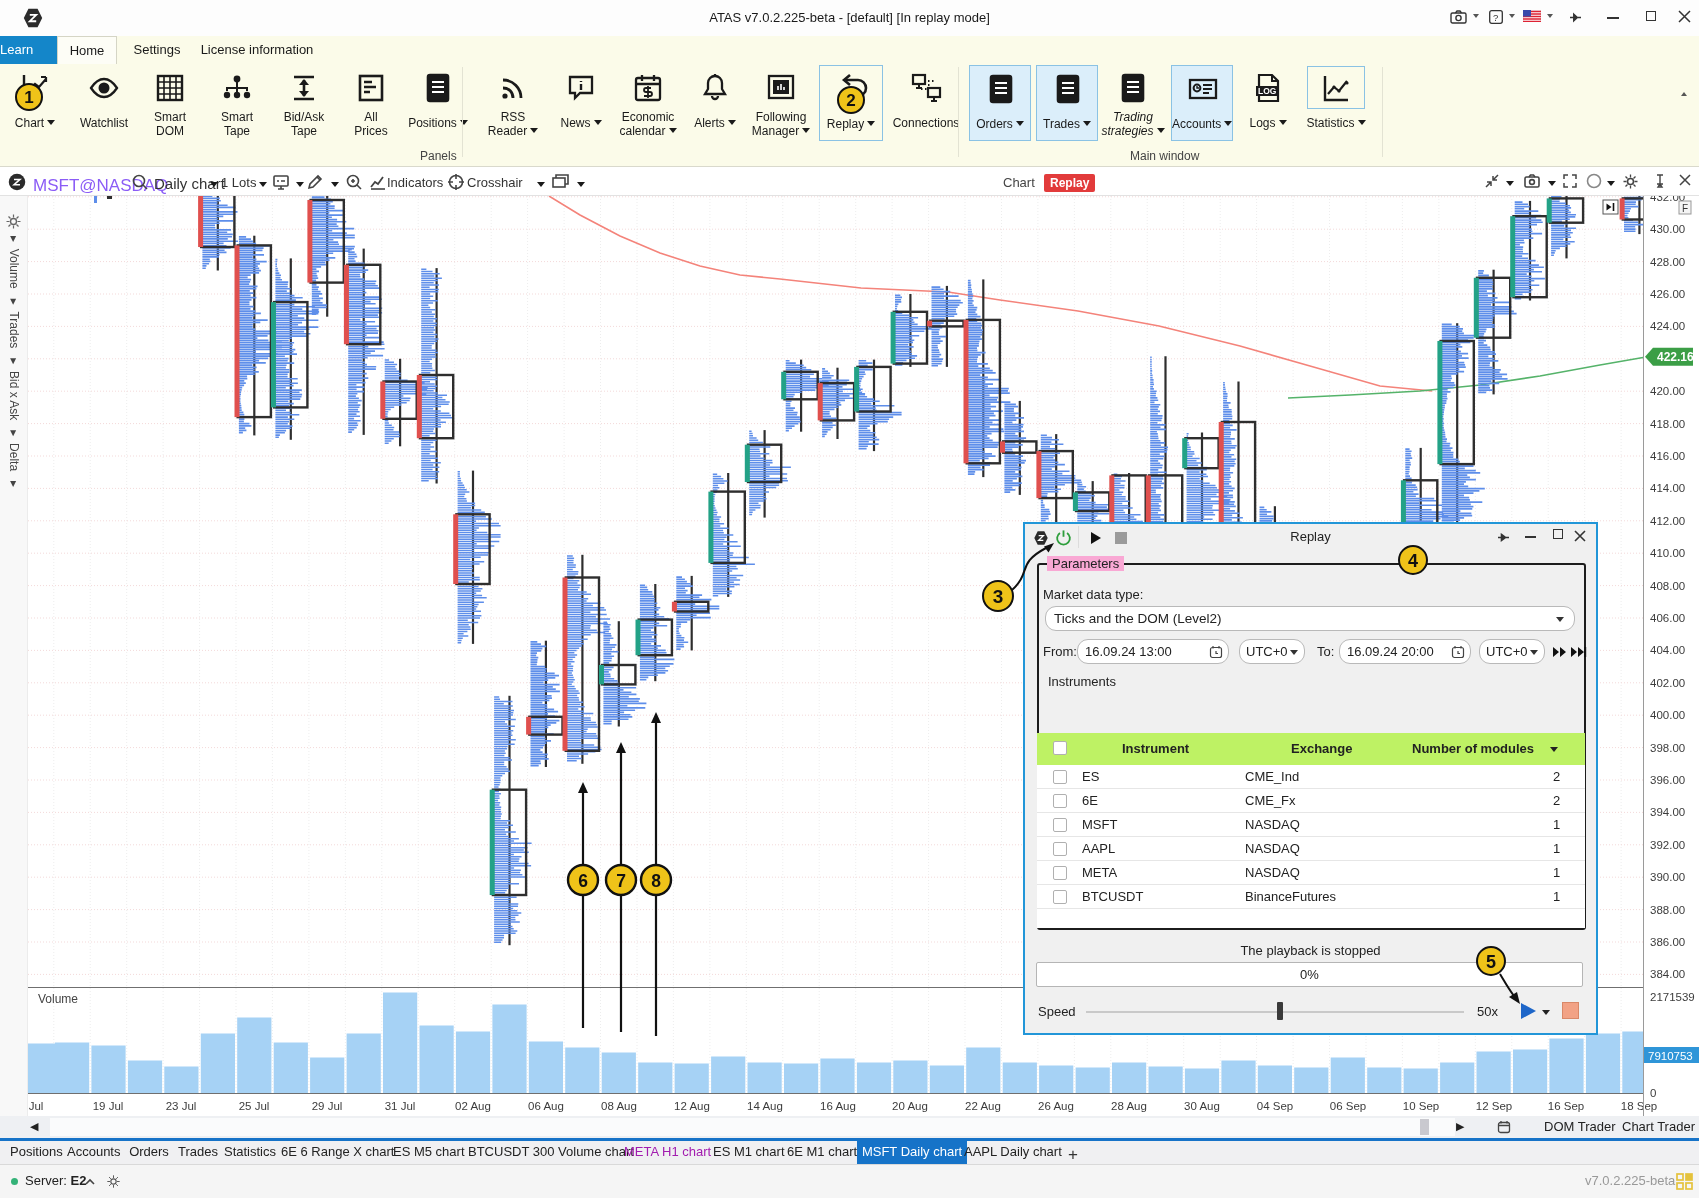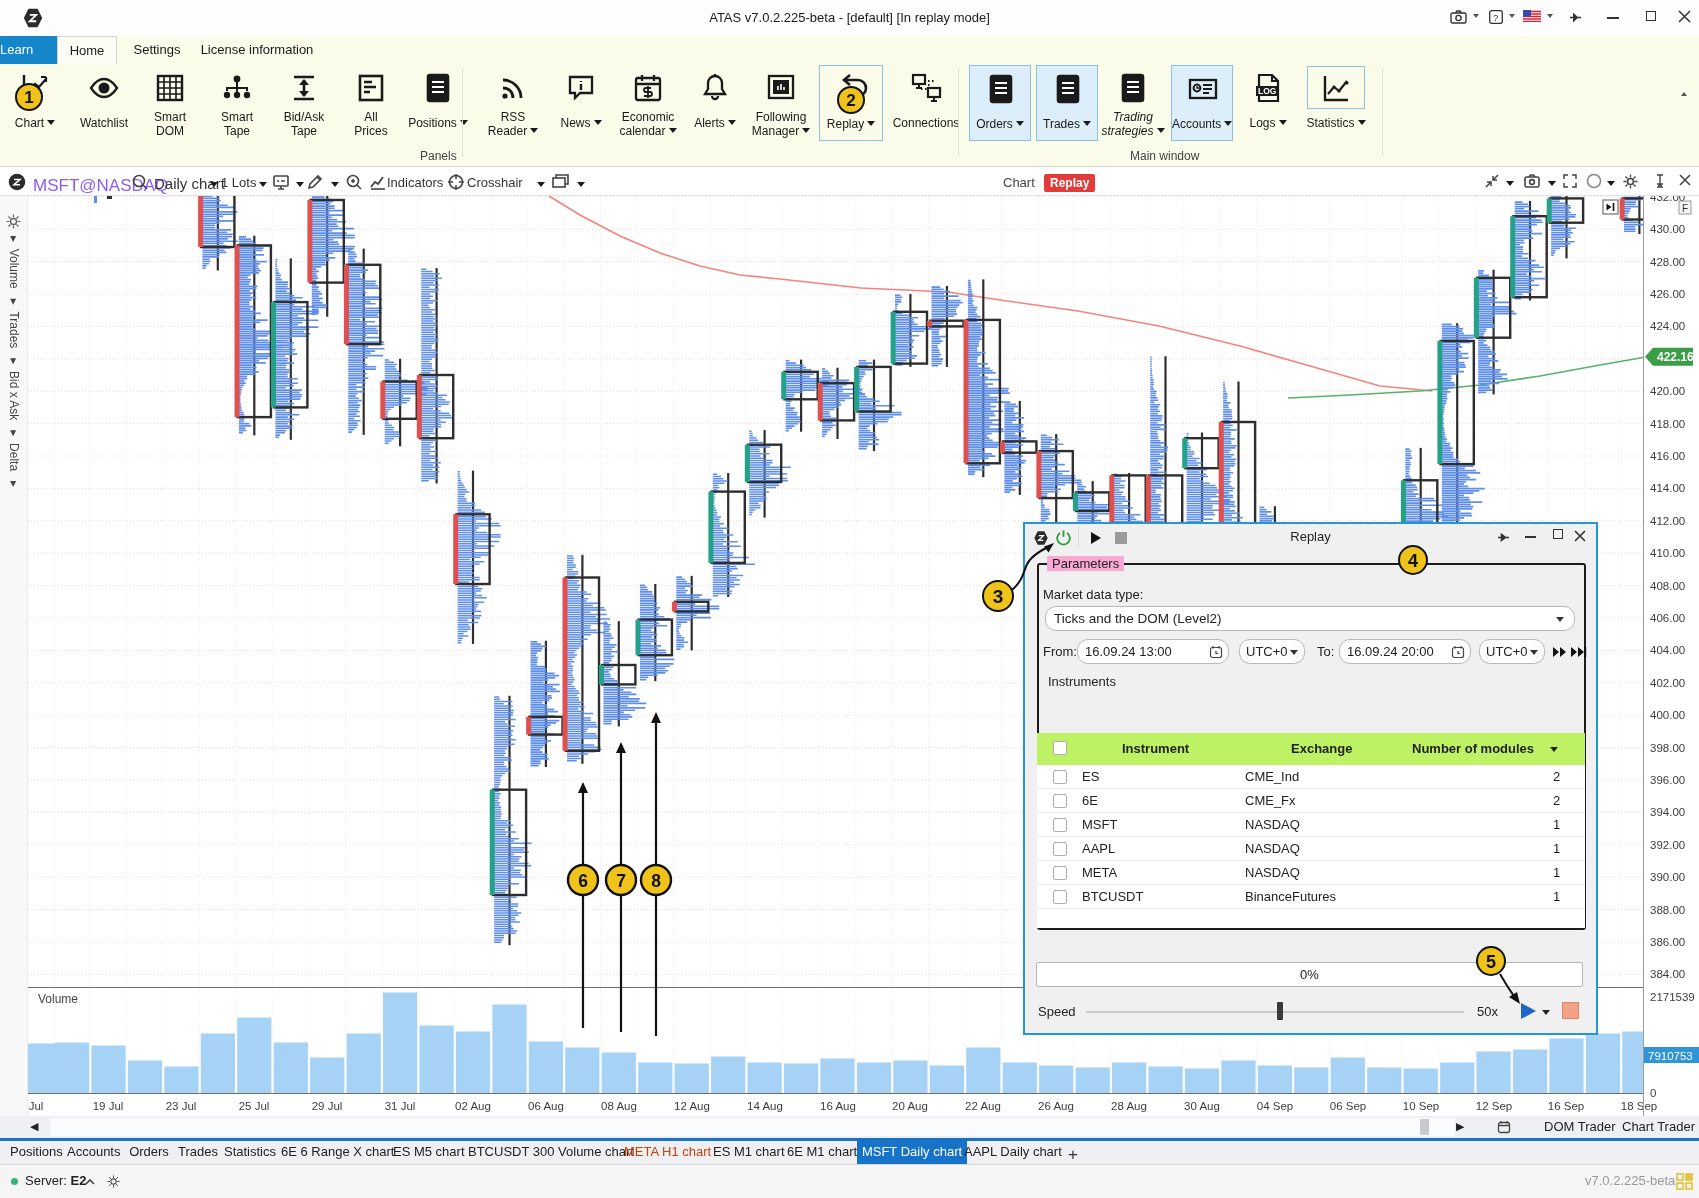--- a/index.html
+++ b/index.html
@@ -669,20 +669,21 @@
       <span style="position:absolute;left:45px;top:4px">META</span>
       <span style="position:absolute;left:208px;top:4px">NASDAQ</span>
       <span style="position:absolute;left:516px;top:4px">1</span>
     </div>
     <div class="trow" style="top:361px">
       <span class="cb" style="left:16px;top:5px"></span>
       <span style="position:absolute;left:45px;top:4px">BTCUSDT</span>
       <span style="position:absolute;left:208px;top:4px">BinanceFutures</span>
       <span style="position:absolute;left:516px;top:4px">1</span>
     </div>
+ <div style="position:absolute;left:0;right:0;top:419px;text-align:center;color:#222">The playback is stopped</div>
  <div style="position:absolute;left:11px;top:438px;width:547px;height:25px;background:#fff;border:1px solid #b5b5b5;border-radius:2px">
       <div style="position:absolute;left:0;right:0;top:4px;text-align:center;color:#222">0%</div>
     </div>
  <div style="position:absolute;left:13px;top:480px;color:#222">Speed</div>
  <div style="position:absolute;left:61px;top:487px;width:378px;height:2px;background:#c9c9c9"></div>
  <div style="position:absolute;left:252px;top:478px;width:6px;height:18px;background:#3a3a3a;border-radius:1px"></div>
  <div style="position:absolute;left:452px;top:480px;color:#222">50x</div>
  <svg width="17" height="18" viewBox="0 0 17 18" style="position:absolute;left:495px;top:478px">
       <path d="M1 1l15 8-15 8z" fill="#1e66c8"></path>
     </svg>
@@ -718,21 +719,21 @@
 <div style="position:absolute;left:0;top:1138px;width:1699px;height:3px;background:#1673c8"></div>
 <div id="tabbar">
     <div style="position:absolute;left:10px;top:0;width:50px;height:23px;text-align:center;line-height:22px;color:#222;white-space:nowrap">Positions</div>
     <div style="position:absolute;left:67px;top:0;width:52px;height:23px;text-align:center;line-height:22px;color:#222;white-space:nowrap">Accounts</div>
     <div style="position:absolute;left:128px;top:0;width:42px;height:23px;text-align:center;line-height:22px;color:#222;white-space:nowrap">Orders</div>
     <div style="position:absolute;left:177px;top:0;width:42px;height:23px;text-align:center;line-height:22px;color:#222;white-space:nowrap">Trades</div>
     <div style="position:absolute;left:224px;top:0;width:50px;height:23px;text-align:center;line-height:22px;color:#222;white-space:nowrap">Statistics</div>
     <div style="position:absolute;left:281px;top:0;width:110px;height:23px;text-align:center;line-height:22px;color:#222;white-space:nowrap">6E 6 Range X chart</div>
     <div style="position:absolute;left:393px;top:0;width:68px;height:23px;text-align:center;line-height:22px;color:#222;white-space:nowrap">ES M5 chart</div>
     <div style="position:absolute;left:468px;top:0;width:152px;height:23px;text-align:center;line-height:22px;color:#222;white-space:nowrap">BTCUSDT 300 Volume chart</div>
-    <div style="position:absolute;left:624px;top:0;width:84px;height:23px;text-align:center;line-height:22px;color:#c2410c;white-space:nowrap">META H1 chart</div>
+    <div style="position:absolute;left:624px;top:0;width:84px;height:23px;text-align:center;line-height:22px;color:#a21caf;white-space:nowrap">META H1 chart</div>
     <div style="position:absolute;left:713px;top:0;width:68px;height:23px;text-align:center;line-height:22px;color:#222;white-space:nowrap">ES M1 chart</div>
     <div style="position:absolute;left:787px;top:0;width:68px;height:23px;text-align:center;line-height:22px;color:#222;white-space:nowrap">6E M1 chart</div>
     <div style="position:absolute;left:857px;top:0;width:110px;height:23px;background:#1673c8;color:#fff;text-align:center;line-height:22px;white-space:nowrap">MSFT Daily chart</div>
     <div style="position:absolute;left:964px;top:0;width:96px;height:23px;text-align:center;line-height:22px;color:#222;white-space:nowrap">AAPL Daily chart</div>
     <div style="position:absolute;left:1068px;top:4px;font-size:17px;color:#333">+</div>
   </div>
 <div id="statusbar">
  <div style="position:absolute;left:11px;top:13px;width:7px;height:7px;border-radius:50%;background:#34b278"></div>
  <span style="position:absolute;left:25px;top:8px;color:#222">Server: <b>E2</b></span>
  <svg style="position:absolute;left:85px;top:13px" width="10" height="7" viewBox="0 0 10 7" fill="none" stroke="#444" stroke-width="1.6">

